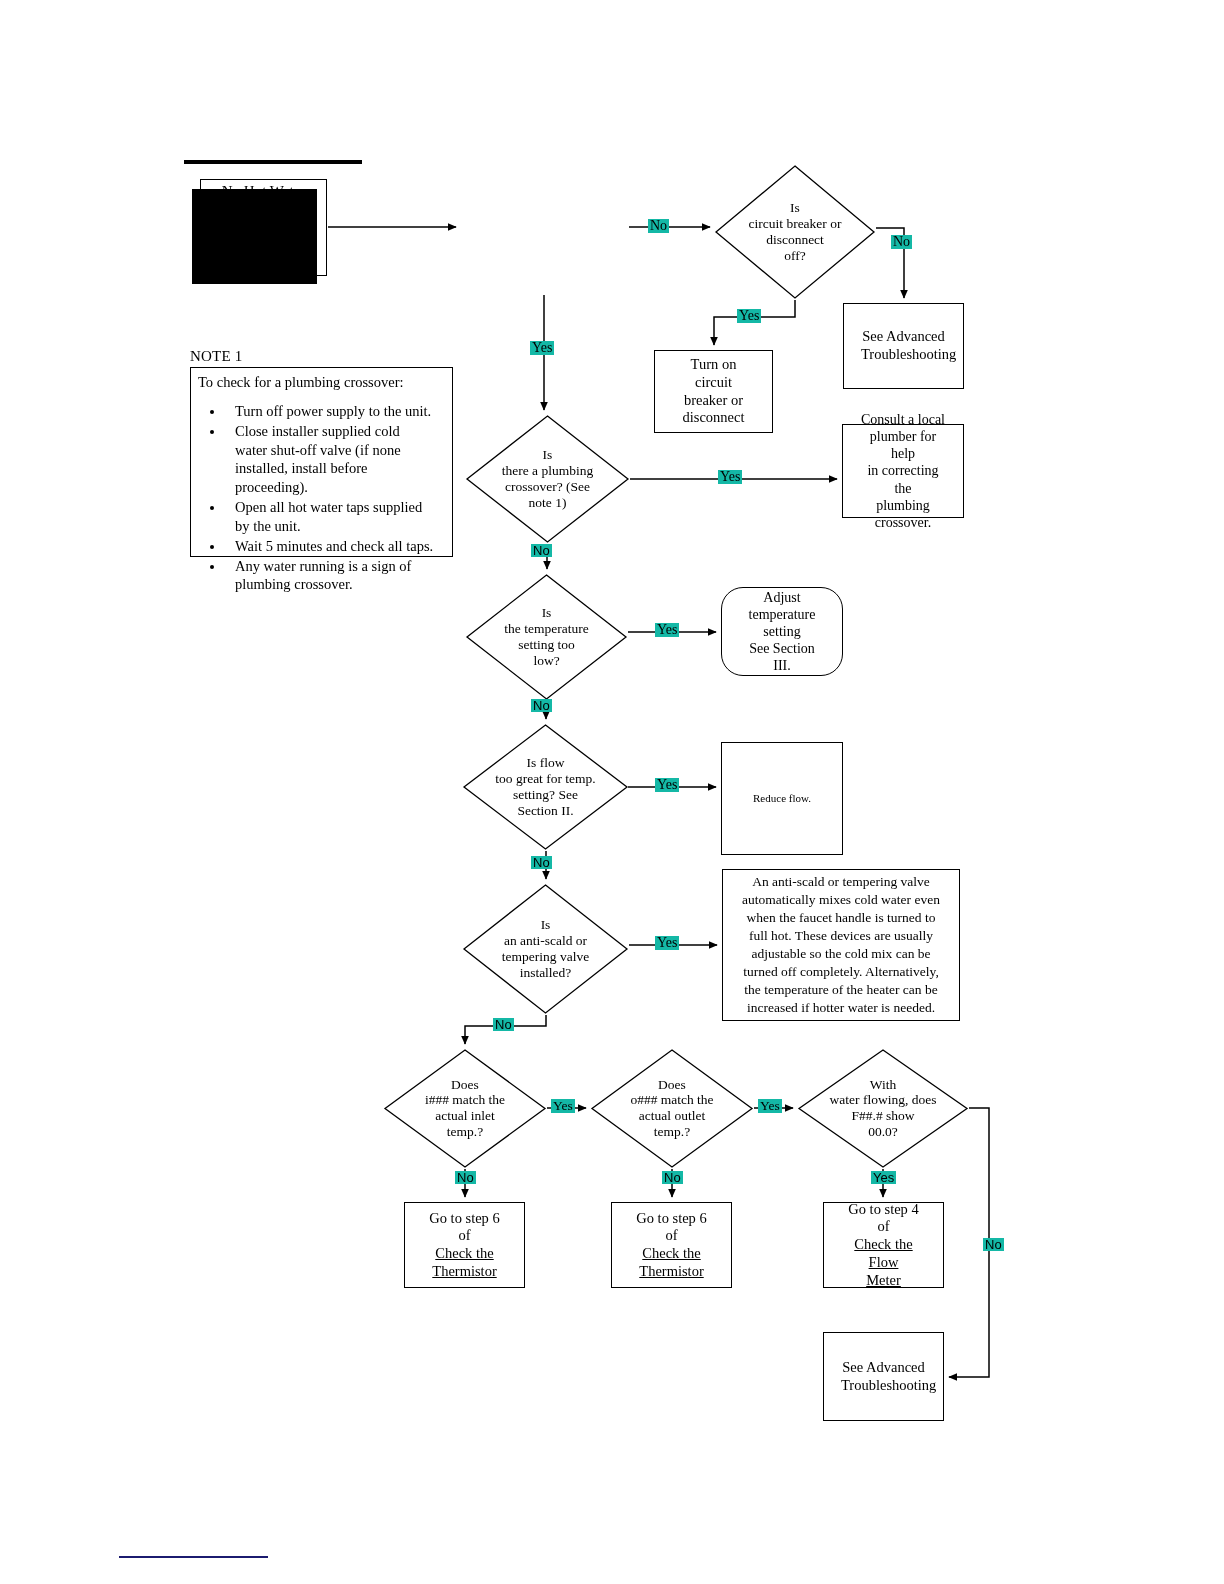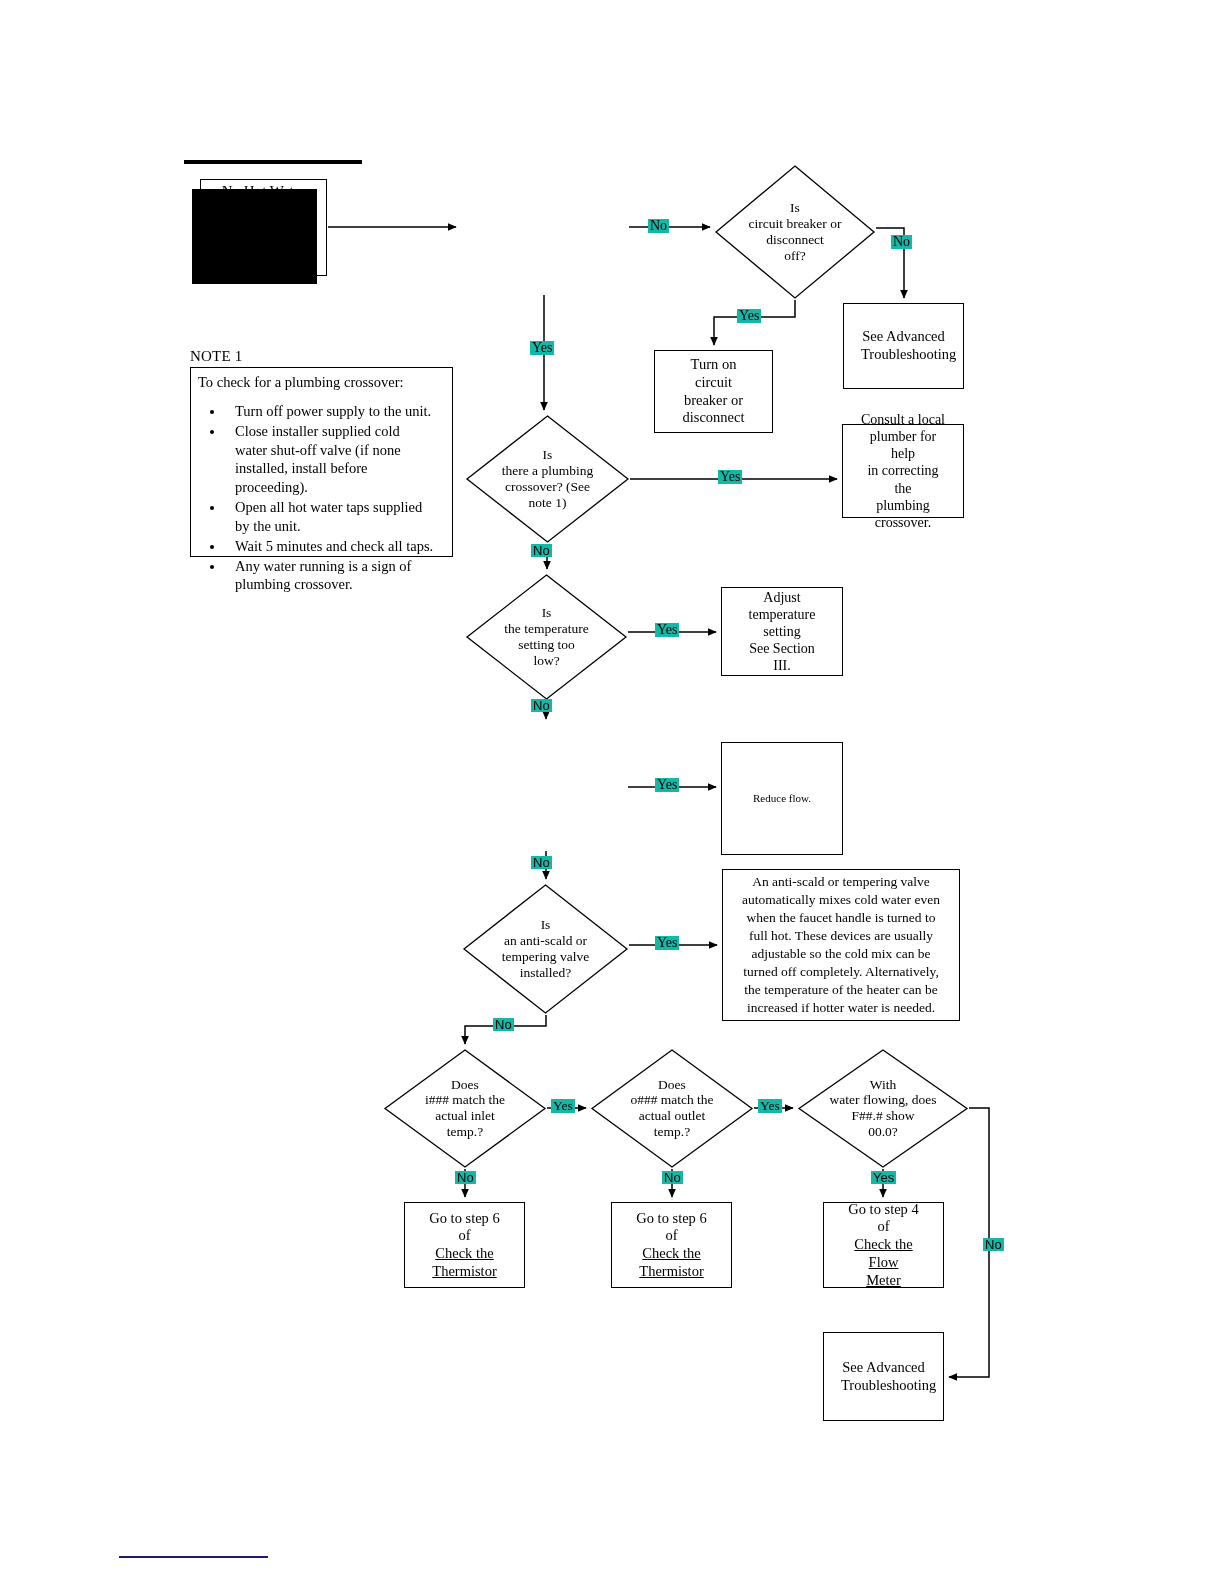--- a/index.html
+++ b/index.html
@@ -144,20 +144,26 @@
     <span class="dtext serif" style="font-size:13.5px;">Is<br>there a plumbing<br>crossover? (See<br>note 1)</span>
   </div>
 
   <div class="diamond" style="left:466px; top:574px; width:161px; height:126px;">
     <svg width="161" height="126">
         <polygon points="80.5,1 160,63 80.5,125 1,63" fill="#ffffff" stroke="#000000" stroke-width="1.3"></polygon>
       </svg>
     <span class="dtext serif" style="font-size:13.5px;">Is<br>the temperature<br>setting too<br>low?</span>
   </div>
 
+  <div class="diamond" style="left:463px; top:724px; width:165px; height:126px;">
+    <svg width="165" height="126">
+        <polygon points="82.5,1 164,63 82.5,125 1,63" fill="#ffffff" stroke="#000000" stroke-width="1.3"></polygon>
+      </svg>
+    <span class="dtext serif" style="font-size:13.5px;">Is flow<br>too great for temp.<br>setting? See<br>Section II.</span>
+  </div>
 
   <div class="diamond" style="left:463px; top:884px; width:165px; height:130px;">
     <svg width="165" height="130">
         <polygon points="82.5,1 164,65 82.5,129 1,65" fill="#ffffff" stroke="#000000" stroke-width="1.3"></polygon>
       </svg>
     <span class="dtext serif" style="font-size:13.5px;">Is<br>an anti-scald or<br>tempering valve<br>installed?</span>
   </div>
 
   <div class="diamond" style="left:384px; top:1049px; width:162px; height:119px;">
     <svg width="162" height="119">
@@ -185,21 +191,21 @@
   </div>
 
   <div class="box serif" style="left:843px; top:303px; width:121px; height:86px; font-size:14.5px;">
     <span class="txt">See Advanced<br>Troubleshooting</span>
   </div>
 
   <div class="box serif" style="left:842px; top:424px; width:122px; height:94px; font-size:14px;">
     <span class="txt">Consult a local<br>plumber for help<br>in correcting the<br>plumbing<br>crossover.</span>
   </div>
 
-  <div class="box serif" style="left:721px; top:587px; width:122px; height:89px; font-size:14px;">
+  <div class="box serif" style="left:721px; top:587px; width:122px; height:89px; font-size:14px;border-radius:22px;">
     <span class="txt">Adjust<br>temperature<br>setting<br>See Section III.</span>
   </div>
 
   <div class="box serif" style="left:721px; top:742px; width:122px; height:113px; font-size:11px;">
     <span class="txt">Reduce flow.</span>
   </div>
 
   <div class="box serif" style="left:722px; top:869px; width:238px; height:152px; font-size:13.5px; line-height:1.34;">
     <span class="txt">An anti-scald or tempering valve<br>automatically mixes cold water even<br>when the faucet handle is turned to<br>full hot. These devices are usually<br>adjustable so the cold mix can be<br>turned off completely. Alternatively,<br>the temperature of the heater can be<br>increased if hotter water is needed.</span>
   </div>

